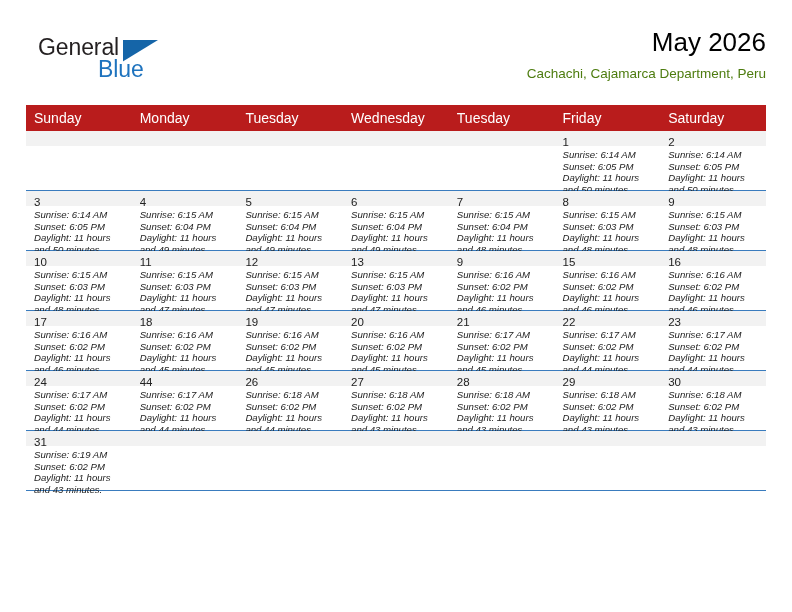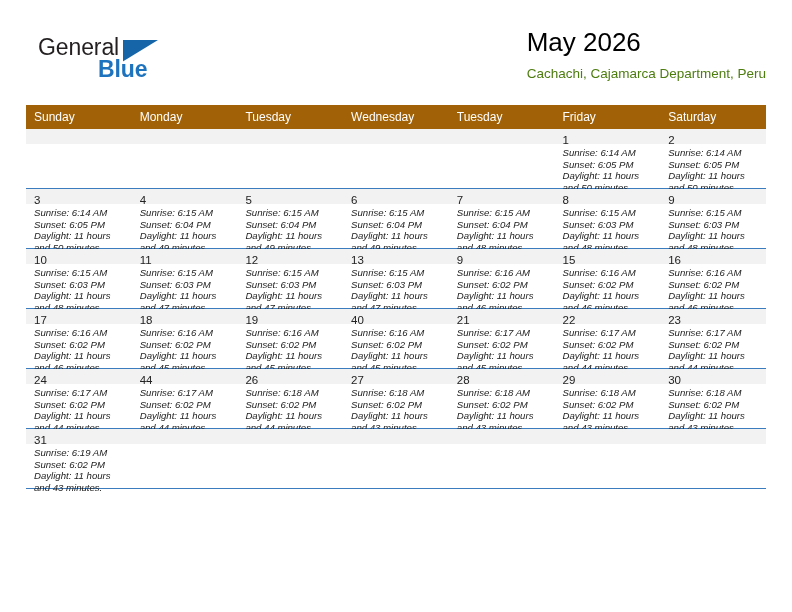--- a/index.html
+++ b/index.html
@@ -47,21 +47,20 @@
     text-align: center;
   }
   .logo-blue {
     position: absolute;
     left: 60px;
     top: 24px;
     font-size: 23px;
     color: #1e73be;
     letter-spacing: -0.1px;
     line-height: 26px;
-    font-weight: bold;
   }
   .logo-tri {
     position: absolute;
     left: 84px;
     top: 8px;
     width: 0;
     height: 0;
     border-left: 36px solid #1565a8;
     border-bottom: 22px solid transparent;
   }
@@ -71,20 +70,21 @@
     top: 8px;
     width: 3px;
     height: 42px;
     background: #ffffff;
   }
 
   .title-block {
     position: absolute;
     right: 0;
     top: 0;
+    text-align: right;
   }
   .month-title {
     font-size: 26px;
     color: #000000;
     line-height: 32px;
     white-space: nowrap;
   }
   .location-title {
     font-size: 13.5px;
     color: #4d7c0f;
@@ -96,23 +96,23 @@
   
   .calendar {
     position: absolute;
     left: 26px;
     top: 105px;
     width: 740px;
     border-collapse: collapse;
     table-layout: fixed;
   }
   .calendar th {
-    background: #a16207;
+    background: #b91c1c;
     color: #ffffff;
-    font-size: 12px;
+    font-size: 14px;
     font-weight: normal;
     text-align: left;
     padding: 5px 0 5px 8px;
     height: 11px;
     border: none;
   }
   .calendar td {
     vertical-align: top;
     padding: 0;
     border: none;
@@ -429,21 +429,21 @@
               <div class="cell-body">
                 <div class="cell-line">Sunrise: 6:16 AM</div>
                 <div class="cell-line">Sunset: 6:02 PM</div>
                 <div class="cell-line">Daylight: 11 hours</div>
                 <div class="cell-line">and 45 minutes.</div>
               </div>
             </div>
           </td>
           <td>
             <div class="cell-inner">
-              <div class="daynum-band"><span class="daynum">40</span></div>
+              <div class="daynum-band"><span class="daynum">20</span></div>
               <div class="cell-body">
                 <div class="cell-line">Sunrise: 6:16 AM</div>
                 <div class="cell-line">Sunset: 6:02 PM</div>
                 <div class="cell-line">Daylight: 11 hours</div>
                 <div class="cell-line">and 45 minutes.</div>
               </div>
             </div>
           </td>
           <td>
             <div class="cell-inner">

